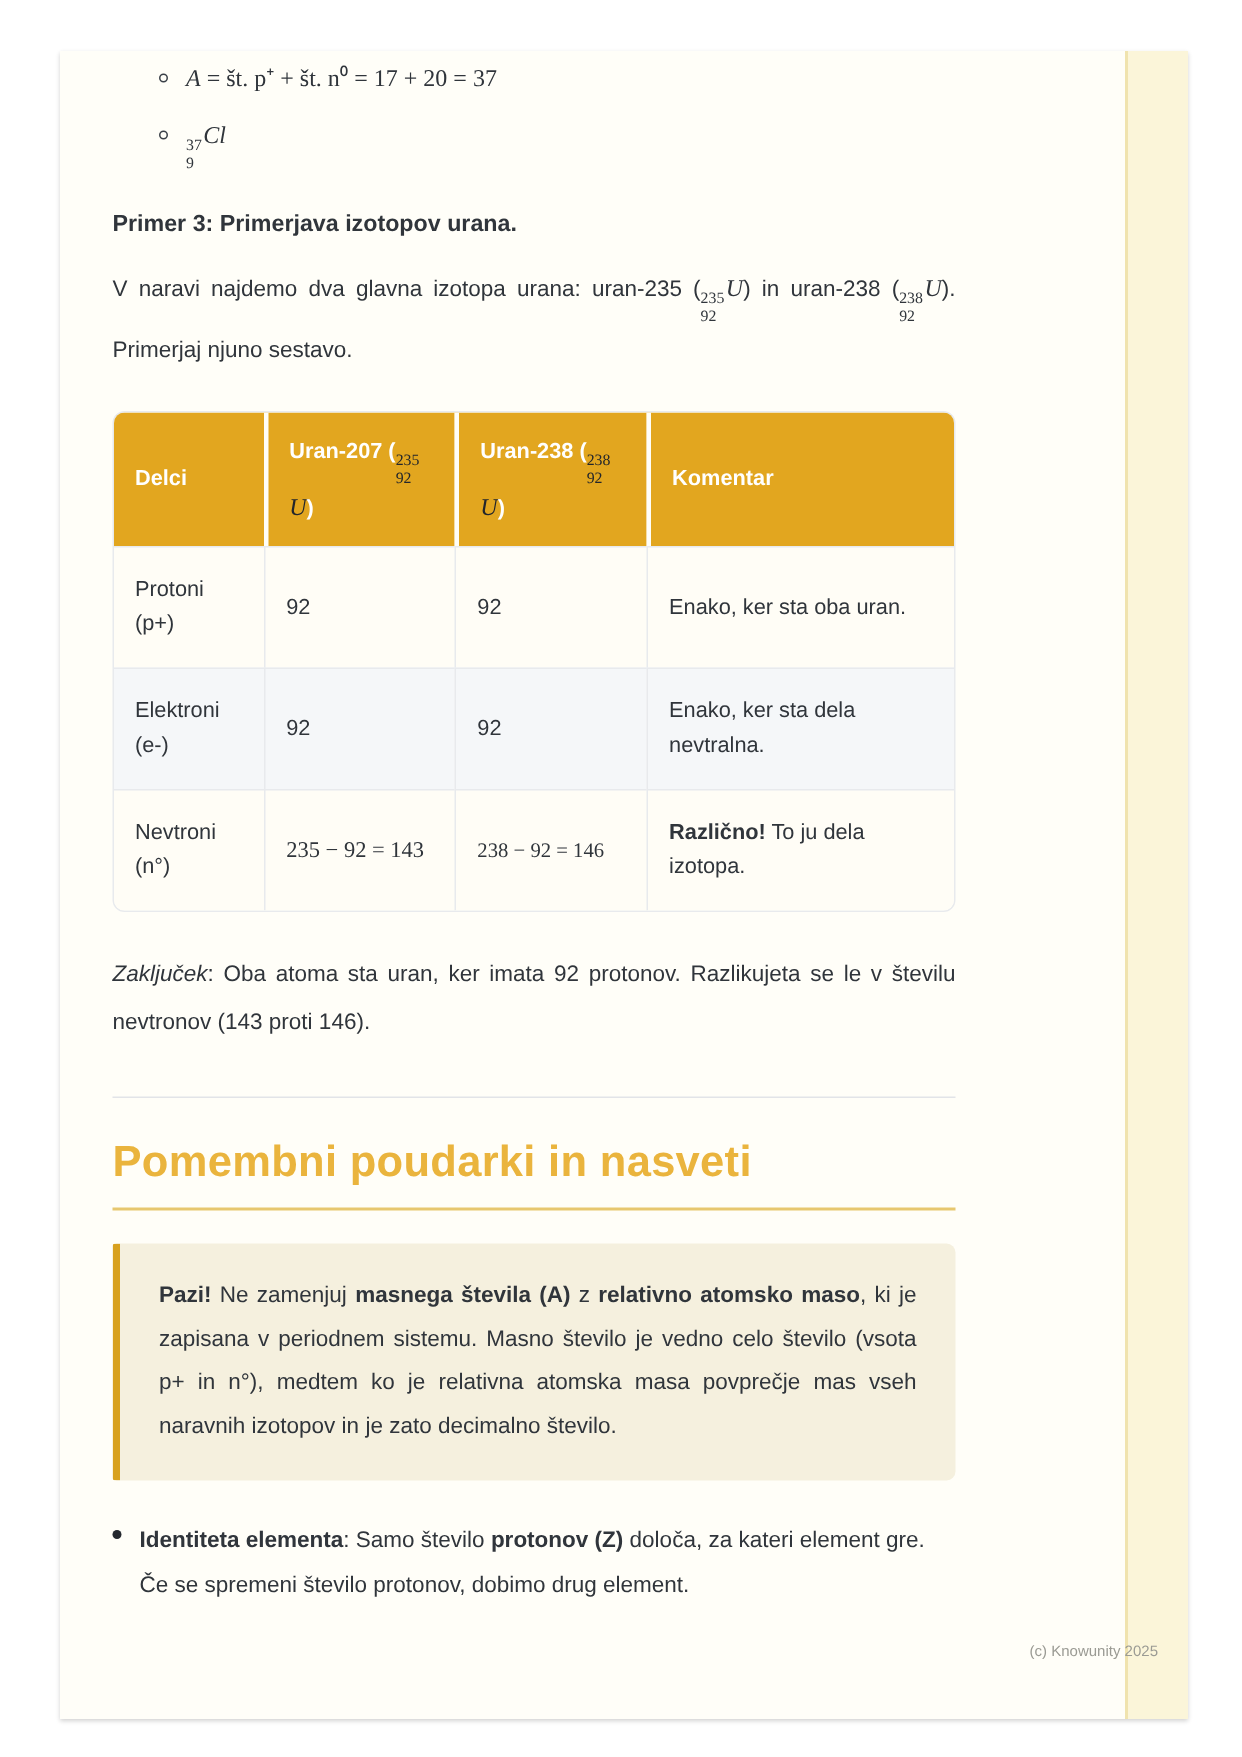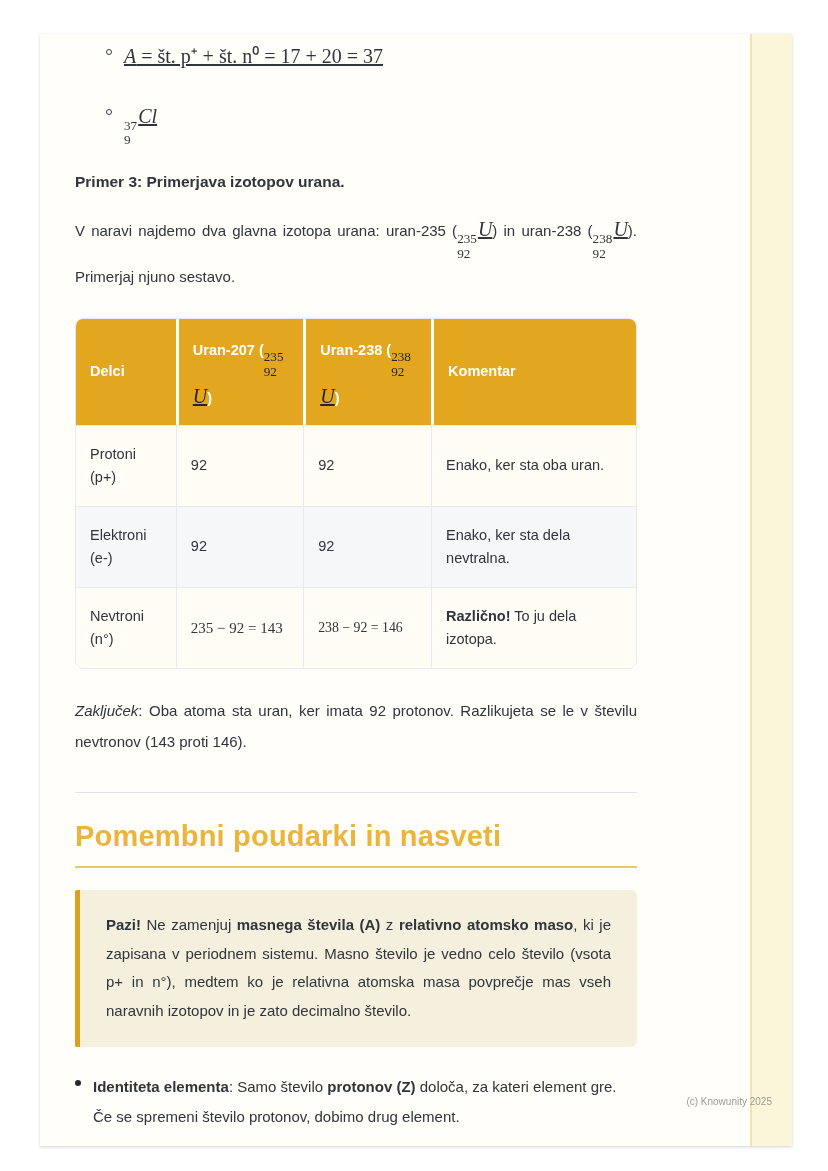--- a/index.html
+++ b/index.html
@@ -20,28 +20,28 @@
 
   
   .li{display:flex;align-items:flex-start;gap:12px;font-size:15px;line-height:1.55;}
   .li .txt{flex:1;}
   .mk{flex:0 0 auto;margin-top:8px;}
   .dot{width:6px;height:6px;border-radius:50%;background:#24282e;}
   .ring{width:6px;height:6px;border-radius:50%;border:1.6px solid #3a4048;background:transparent;}
   .sub{padding-left:31px;}
 
   
-  .math{font-family:"Liberation Serif", serif;font-size:20px;text-decoration:underline;}
+  .math{font-family:"Liberation Serif", serif;font-size:16px;}
   .msym{font-style:italic;font-family:"Liberation Serif", serif;}
   .msc{display:inline-flex;flex-direction:column;align-items:flex-start;
     font-size:0.66em;line-height:1.12;vertical-align:-0.5em;margin-right:1px;
     font-family:"Liberation Serif", serif;font-style:normal;}
   .msc.it > span{font-style:italic;}
 
-  .mt6{margin-top:7px;}.mt20{margin-top:21px;}.mt14{margin-top:29px;}
+  .mt6{margin-top:7px;}.mt20{margin-top:21px;}.mt14{margin-top:13px;}
   .mt24{margin-top:22px;}
 
   .h3{margin-top:25px;font-size:15.5px;font-weight:700;}
   .para{margin-top:17px;font-size:15px;line-height:2.15;text-align:justify;}
 
   
   .tblwrap{margin-top:24px;width:562px;border:1px solid var(--table-border);
     border-radius:8px;overflow:hidden;}
   table{border-collapse:separate;border-spacing:0;width:100%;font-size:14.5px;}
   col.c1{width:100px;}col.c2{width:128px;}col.c3{width:128px;}col.c4{width:206px;}

